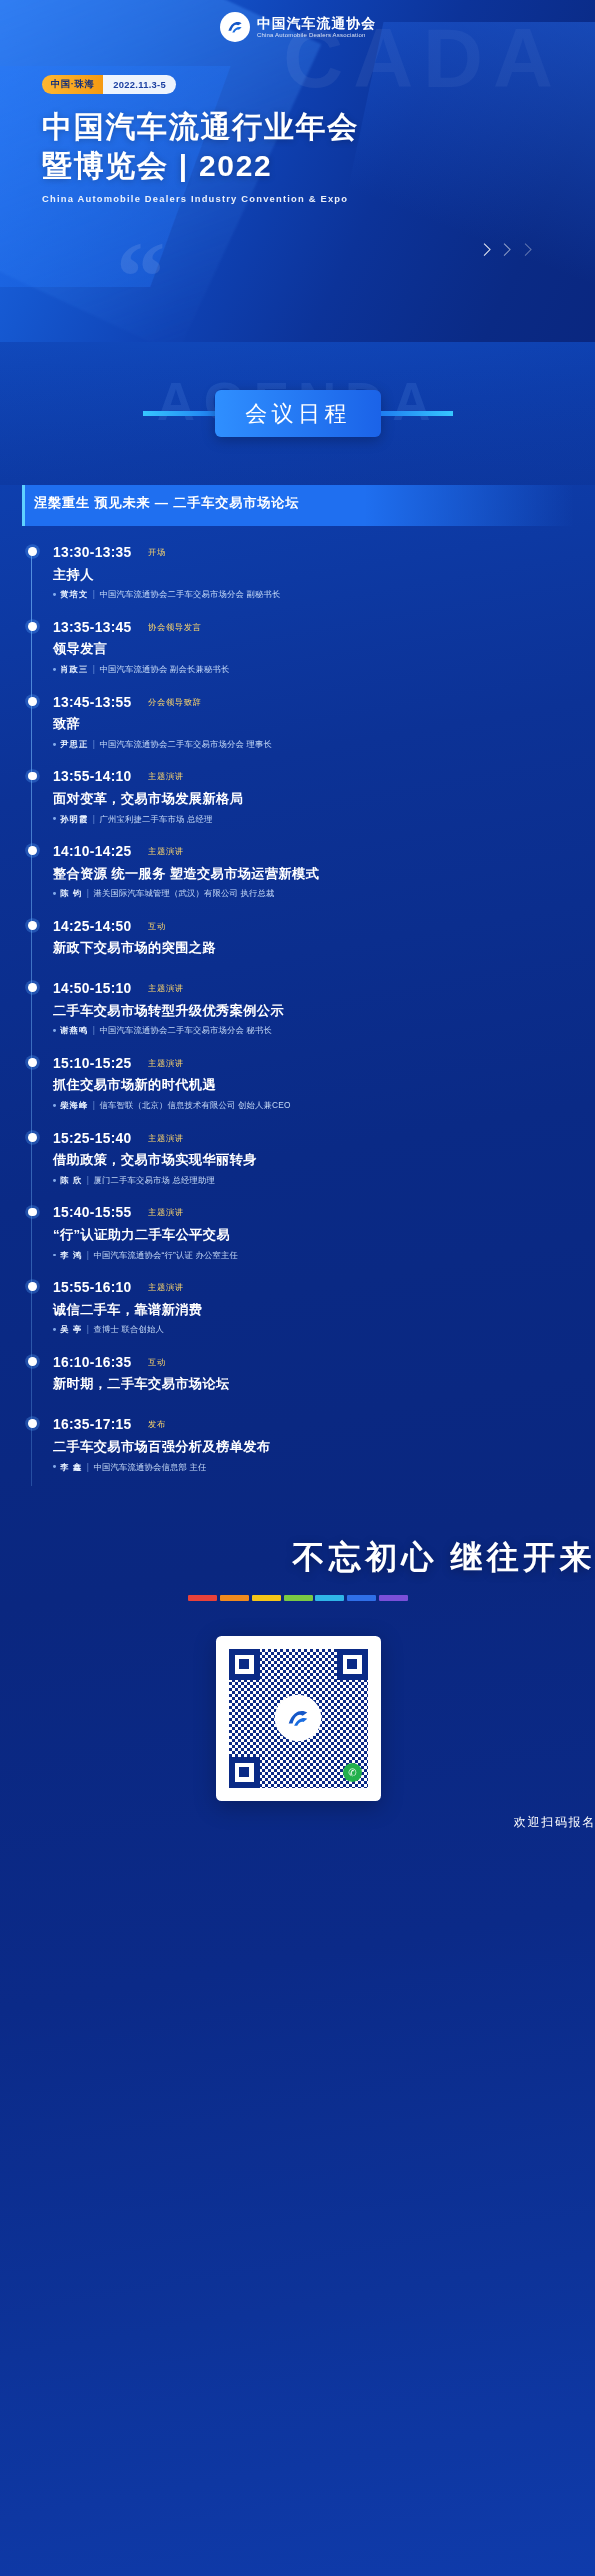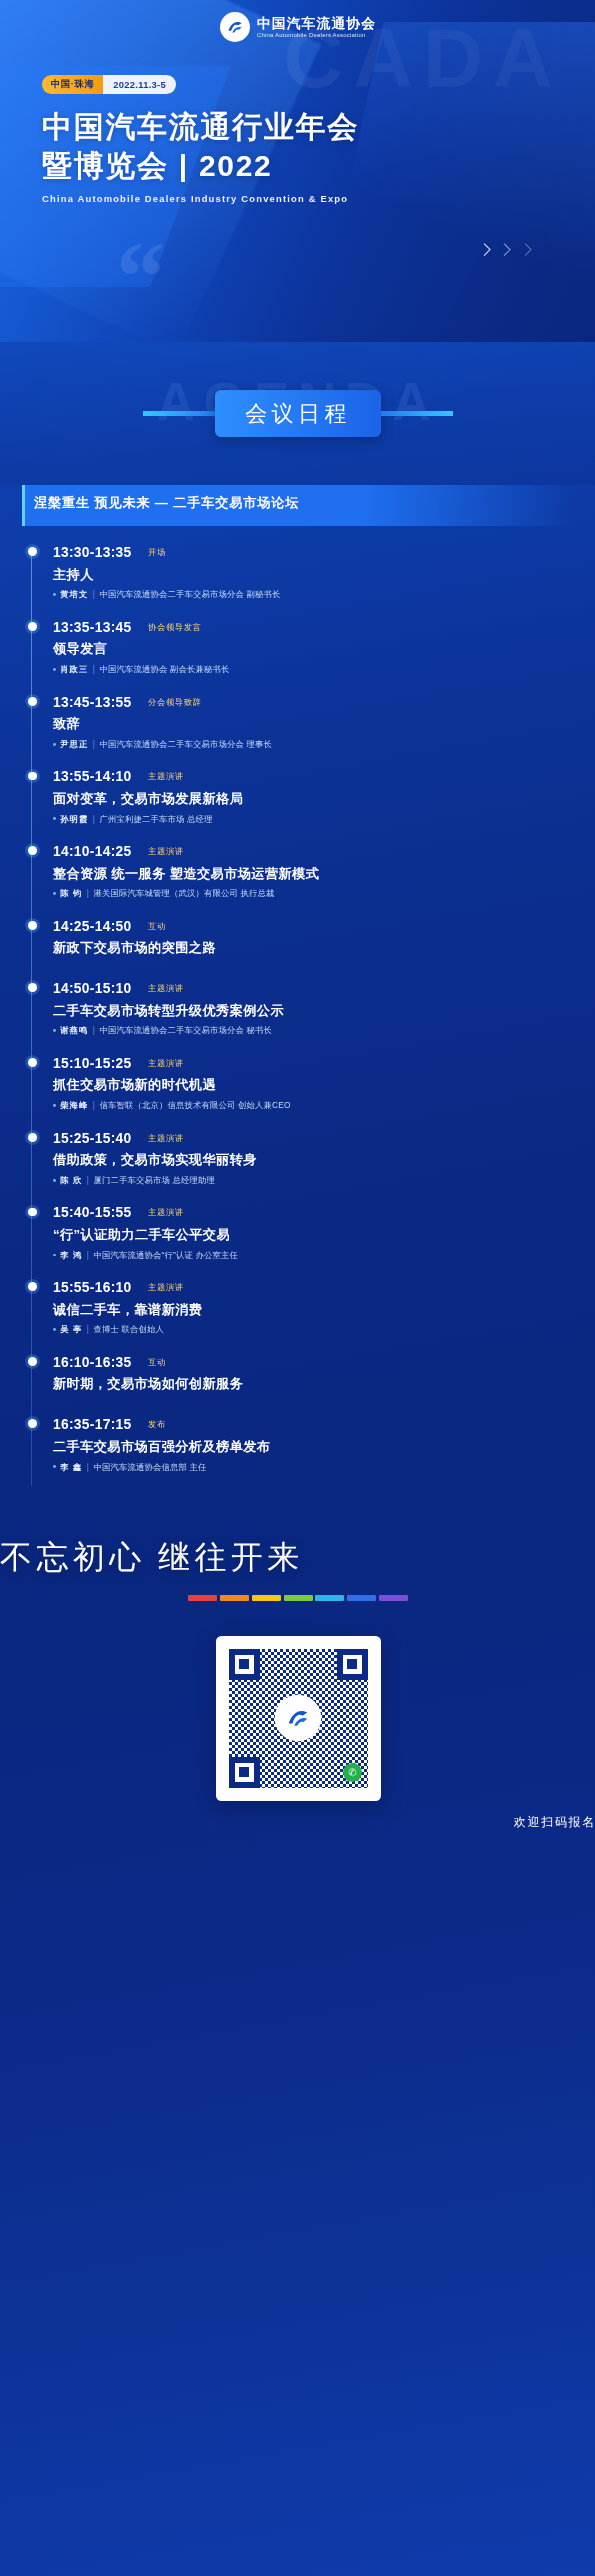--- a/index.html
+++ b/index.html
@@ -295,23 +295,23 @@
   .speaker .sp-name { font-weight: bold; color:#e8f2ff; letter-spacing: 1.1px;}
   .speaker .sp-sep { color: rgba(160,200,255,.6); }
 
   
   .footer {
     margin-top: 39px;
     padding-bottom: 22px;
     position: relative;
   }
   .footer-slogan {
-    text-align: left;
+    text-align: right;
     font-size: 32px;
-    font-weight: normal;
+    font-weight: bold;
     letter-spacing: 4.4px;
     color: #ffffff;
     font-family: "Liberation Serif", serif;
     text-shadow: 0 2.2px 10px rgba(0,0,0,.3);
     padding: 5.5px 0 14.3px;
   }
   .color-bars {
     display: flex;
     justify-content: center;
     gap: 2.8px;
@@ -580,21 +580,21 @@
           <span class="sp-sep">|</span>
           <span>查博士 联合创始人</span>
         </div>
       </div>
       <div class="item">
         <span class="dot"></span>
         <div class="row-time">
           <span class="time">16:10-16:35</span>
           <span class="tag">互动</span>
         </div>
-        <div class="topic">新时期，交易市场如何创新服务</div>
+        <div class="topic">新时期，二手车交易市场论坛</div>
       </div>
       <div class="item">
         <span class="dot"></span>
         <div class="row-time">
           <span class="time">16:35-17:15</span>
           <span class="tag">发布</span>
         </div>
         <div class="topic">二手车交易市场百强分析及榜单发布</div>
         <div class="speaker">
           <span class="sp-dot"></span>

